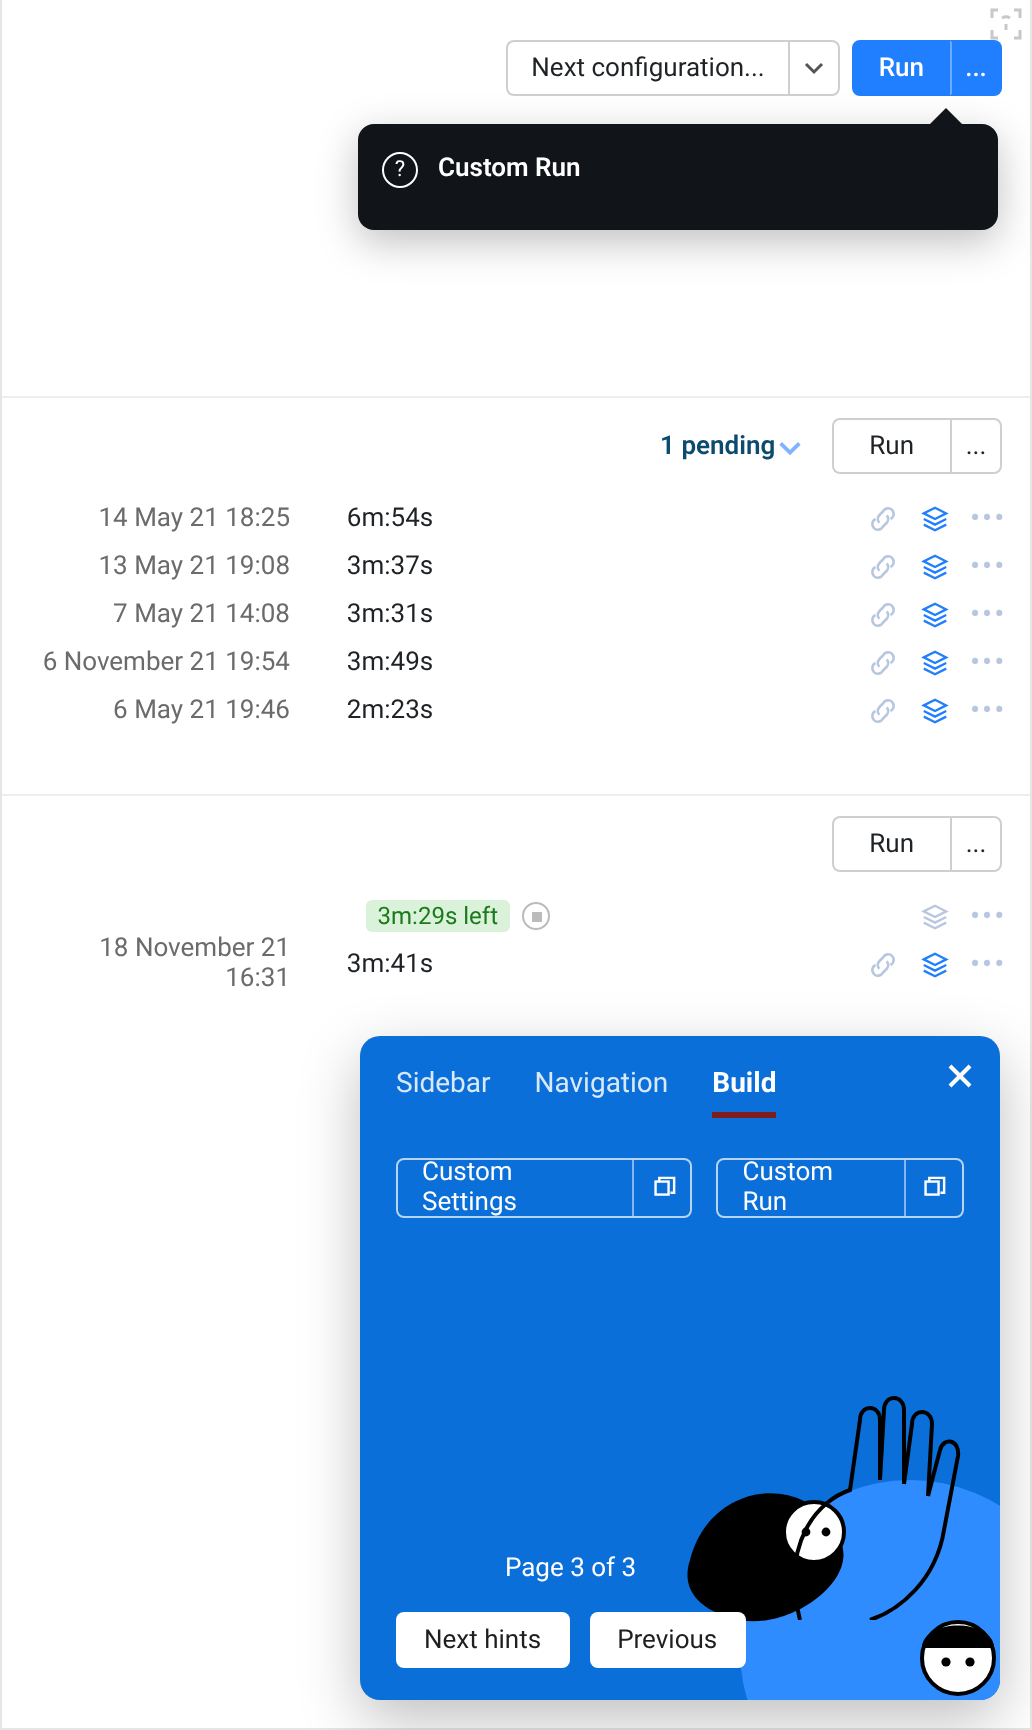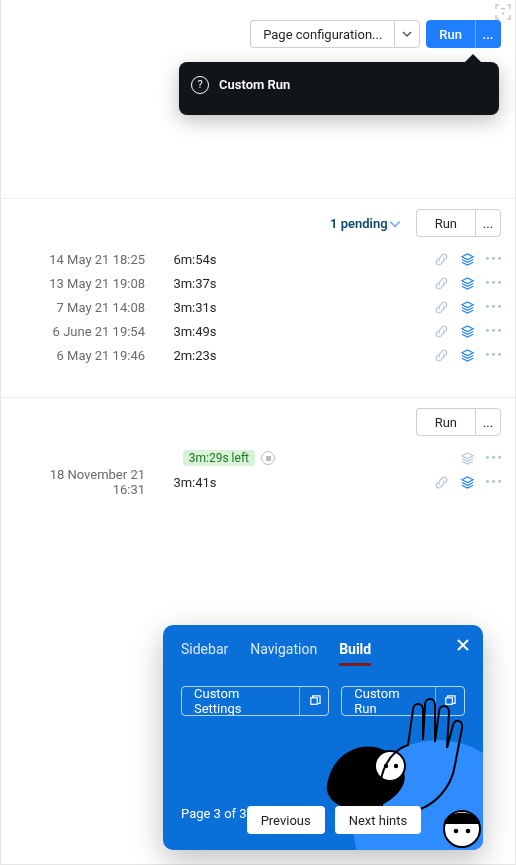--- a/index.html
+++ b/index.html
@@ -39,30 +39,30 @@
   .stack-icn.grey svg { stroke:#b8c6e0; }
   .dots { color:#b8c6e0; letter-spacing:1px; font-size:15px; cursor:pointer; width:16px; text-align:center; line-height:10px; }
 
   .running { background:#d9f2d9; color:#1c7a1c; border-radius:3px; padding:1px 6px; font-size:12px; display:inline-block; }
   .running-box { width:14px; height:14px; border-radius:50%; border:1.5px solid #bbb; display:inline-flex; align-items:center; justify-content:center; margin-left:6px; }
   .running-box::after { content:""; width:5px; height:5px; background:#bbb; }
 
   .gap { height: 30px; }
 
   
-  .hint { position:absolute; right:32px; bottom:14px; width:320px; height:225px; border-radius:10px; background:#0b6fda; color:#fff; box-shadow:0 10px 30px rgba(0,0,0,.25); overflow:hidden;margin-left:44px; }
+  .hint { position:absolute; right:15px; bottom:14px; width:320px; height:332px; border-radius:10px; background:#0b6fda; color:#fff; box-shadow:0 10px 30px rgba(0,0,0,.25); overflow:hidden;margin-left:44px; }
   .hint .close { position:absolute; top:8px; right:8px; width:24px; height:24px; display:flex; align-items:center; justify-content:center; cursor:pointer; }
   .hint .tabs { display:flex; gap:22px; padding:16px 18px 12px; font-size:14px; }
   .hint .tab { opacity:.85; cursor:pointer; padding-bottom:6px; }
   .hint .tab.active { font-weight:700; opacity:1; border-bottom:3px solid #7f1d1d; }
   .hint .row2 { display:flex; gap:12px; padding: 8px 18px 0; }
   .hint .pill { display:flex; border:1px solid rgba(255,255,255,.7); border-radius:4px; overflow:hidden; height:30px; }
   .hint .pill span { display:flex; align-items:center; padding:0 12px; font-size:13px; }
   .hint .pill .ic { border-left:1px solid rgba(255,255,255,.5); width:30px; justify-content:center; padding:0; }
-  .hint .footer { position:absolute; left:18px; bottom:16px; display:flex; flex-direction:row; gap:0;text-align:center; }
+  .hint .footer { position:absolute; left:18px; bottom:16px; display:flex; flex-direction:column; gap:14px;text-align:center; }
   .hint .page { font-size:13px; }
   .hint .fbtns { display:flex; gap:10px; }
   .hint .wbtn { background:#fff; color:#1f1f1f; border-radius:4px; height:28px; padding:0 14px; display:inline-flex; align-items:center; font-size:13px; cursor:pointer; }
 
   
   .doodle { position:absolute; pointer-events:none; }
   .circle { position:absolute; right:-40px; bottom:-60px; width:170px; height:170px; border-radius:50%; background:#2f8cff; }
 </style>
 </head>
 <body>
@@ -74,21 +74,21 @@
         <path d="M8 19h-3v-4"></path>
         <path d="M16 5h3v4"></path>
         <path d="M16 19h3v-4"></path>
         <path d="M10 9 a4 4 0 0 1 4 0"></path>
         <path d="M12 12v3"></path>
       </svg>
 </div>
 
 <div class="topbar">
   <div class="btn-group">
-    <button class="btn btn-split-left">Page configuration...</button>
+    <button class="btn btn-split-left">Next configuration...</button>
     <button class="btn btn-split-right">
       <svg width="10" height="10" viewBox="0 0 10 10">
             <path d="M1 3l4 4 4-4" fill="none" stroke="#555" stroke-width="1.5"></path>
           </svg>
     </button>
   </div>
   <div class="btn-group">
     <button class="btn btn-blue btn-split-left">Run</button>
     <button class="btn btn-blue btn-split-right">...</button>
   </div>
@@ -172,21 +172,21 @@
               <svg viewBox="0 0 16 16" stroke-width="1.2">
                 <path d="M2 5l6-3 6 3-6 3z"></path>
                 <path d="M2 8l6 3 6-3"></path>
                 <path d="M2 11l6 3 6-3"></path>
               </svg>
             </span>
             <span class="dots">•••</span>
           </div>
         </div>
         <div class="row">
-          <div class="time">6 June 21 19:54</div>
+          <div class="time">6 November 21 19:54</div>
           <div class="dur">3m:49s</div>
           <div class="spacer"></div>
           <div class="acts">
             <span class="icn link-icn">
               <svg viewBox="0 0 16 16" fill="none" stroke-width="1.4">
                 <path d="M6 10a3 3 0 0 1 0-4l2-2a3 3 0 1 1 4 4"></path>
                 <path d="M10 6a3 3 0 0 1 0 4l-2 2a3 3 0 1 1-4-4"></path>
               </svg>
             </span>
             <span class="icn stack-icn">
@@ -318,19 +318,19 @@
     <path d="M27 40 C27 25 63 25 63 40" fill="#000"></path>
     <circle cx="39" cy="47" r="2.3" fill="#000"></circle>
         <circle cx="51" cy="47" r="2.3" fill="#000"></circle>
   </svg>
   <svg class="doodle" style="right:10px; bottom:40px;" width="110" height="120" viewBox="0 0 110 120" fill="none" stroke="#000" stroke-width="2">
     <path d="M20 120 C10 80 30 60 45 55 L50 20 C50 12 60 12 60 20 L60 50 M60 50 L62 15 C62 7 72 7 72 15 L72 52 M72 52 L76 22 C76 14 86 14 86 22 L84 58 M84 58 L90 35 C92 28 100 30 99 38 L92 75 C88 100 70 115 55 120"></path>
   </svg>
   <div class="footer">
     <div class="page">Page 3 of 3</div>
     <div class="fbtns">
+      <div class="wbtn">Next hints</div>
       <div class="wbtn">Previous</div>
-      <div class="wbtn">Next hints</div>
     </div>
   </div>
 </div>
 
 </div>
 
 </body></html>

